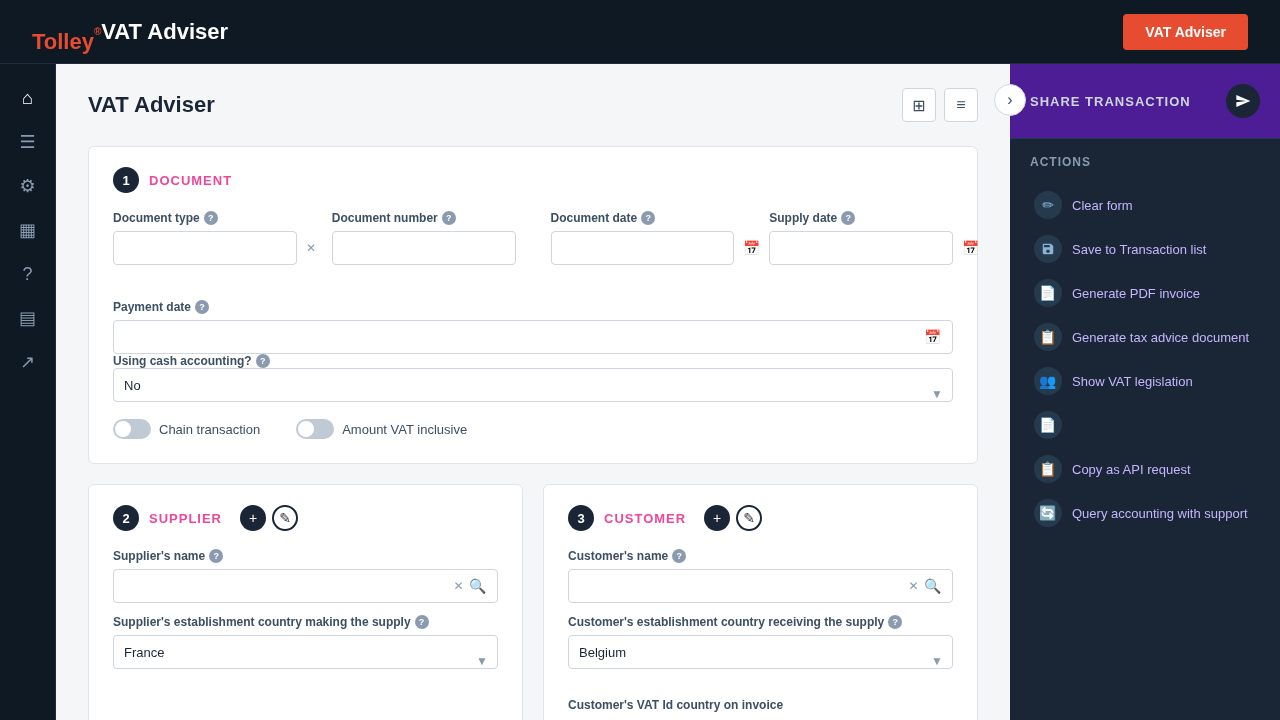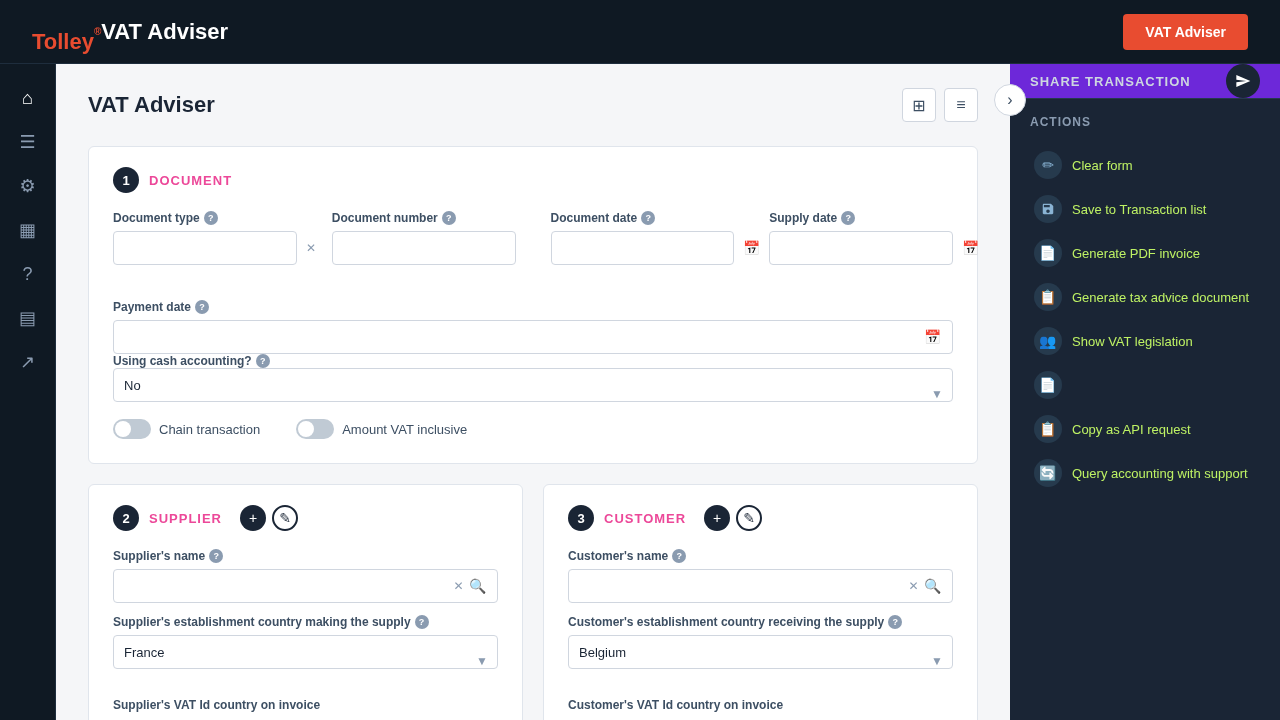--- a/index.html
+++ b/index.html
@@ -355,22 +355,22 @@
       display: flex;
       align-items: center;
       justify-content: center;
       cursor: pointer;
       color: #3d4f63;
       font-size: 16px;
       border: 1px solid #d0d6df;
       z-index: 10;
     }
     .share-section {
-      background: #6d28d9;
-      padding: 0 20px;
+      background: #4c1d95;
+      padding: 20px 20px;
       display: flex;
       align-items: center;
       justify-content: space-between;
       border-bottom: 1px solid #263a4d;
     }
     .share-title {
       font-size: 13px;
       font-weight: 700;
       color: #cdd6e0;
       letter-spacing: 1px;
@@ -416,21 +416,21 @@
       border-radius: 50%;
       display: flex;
       align-items: center;
       justify-content: center;
       font-size: 14px;
       color: #8ab4d4;
       flex-shrink: 0;
     }
     .action-label {
       font-size: 13px;
-      color: #bef264;
+      color: #c4b5fd;
     }
   </style>
 </head>
 <body>
 
 <div class="top-nav">
   <div class="logo">
     <span class="logo-tolley">Tolley</span>
       <span class="logo-reg">®</span>
       <span>VAT Adviser</span>
@@ -581,23 +581,20 @@
             </label>
             <div class="select-wrapper">
               <select>
                 <option>France</option>
                 <option>Germany</option>
                 <option>Belgium</option>
               </select>
               <span class="select-arrow">▼</span>
             </div>
           </div>
-          <div class="form-group" style="margin-top: 12px;">
-            <label class="form-label">Supplier's VAT Id country on invoice</label>
-          </div>
         </div>
 
         <div class="section">
           <div class="section-header">
             <div class="section-number">3</div>
             <span class="section-title">CUSTOMER</span>
             <div class="section-actions">
               <button class="icon-circle-btn">+</button>
               <button class="icon-circle-btn-outline">✎</button>
             </div>

